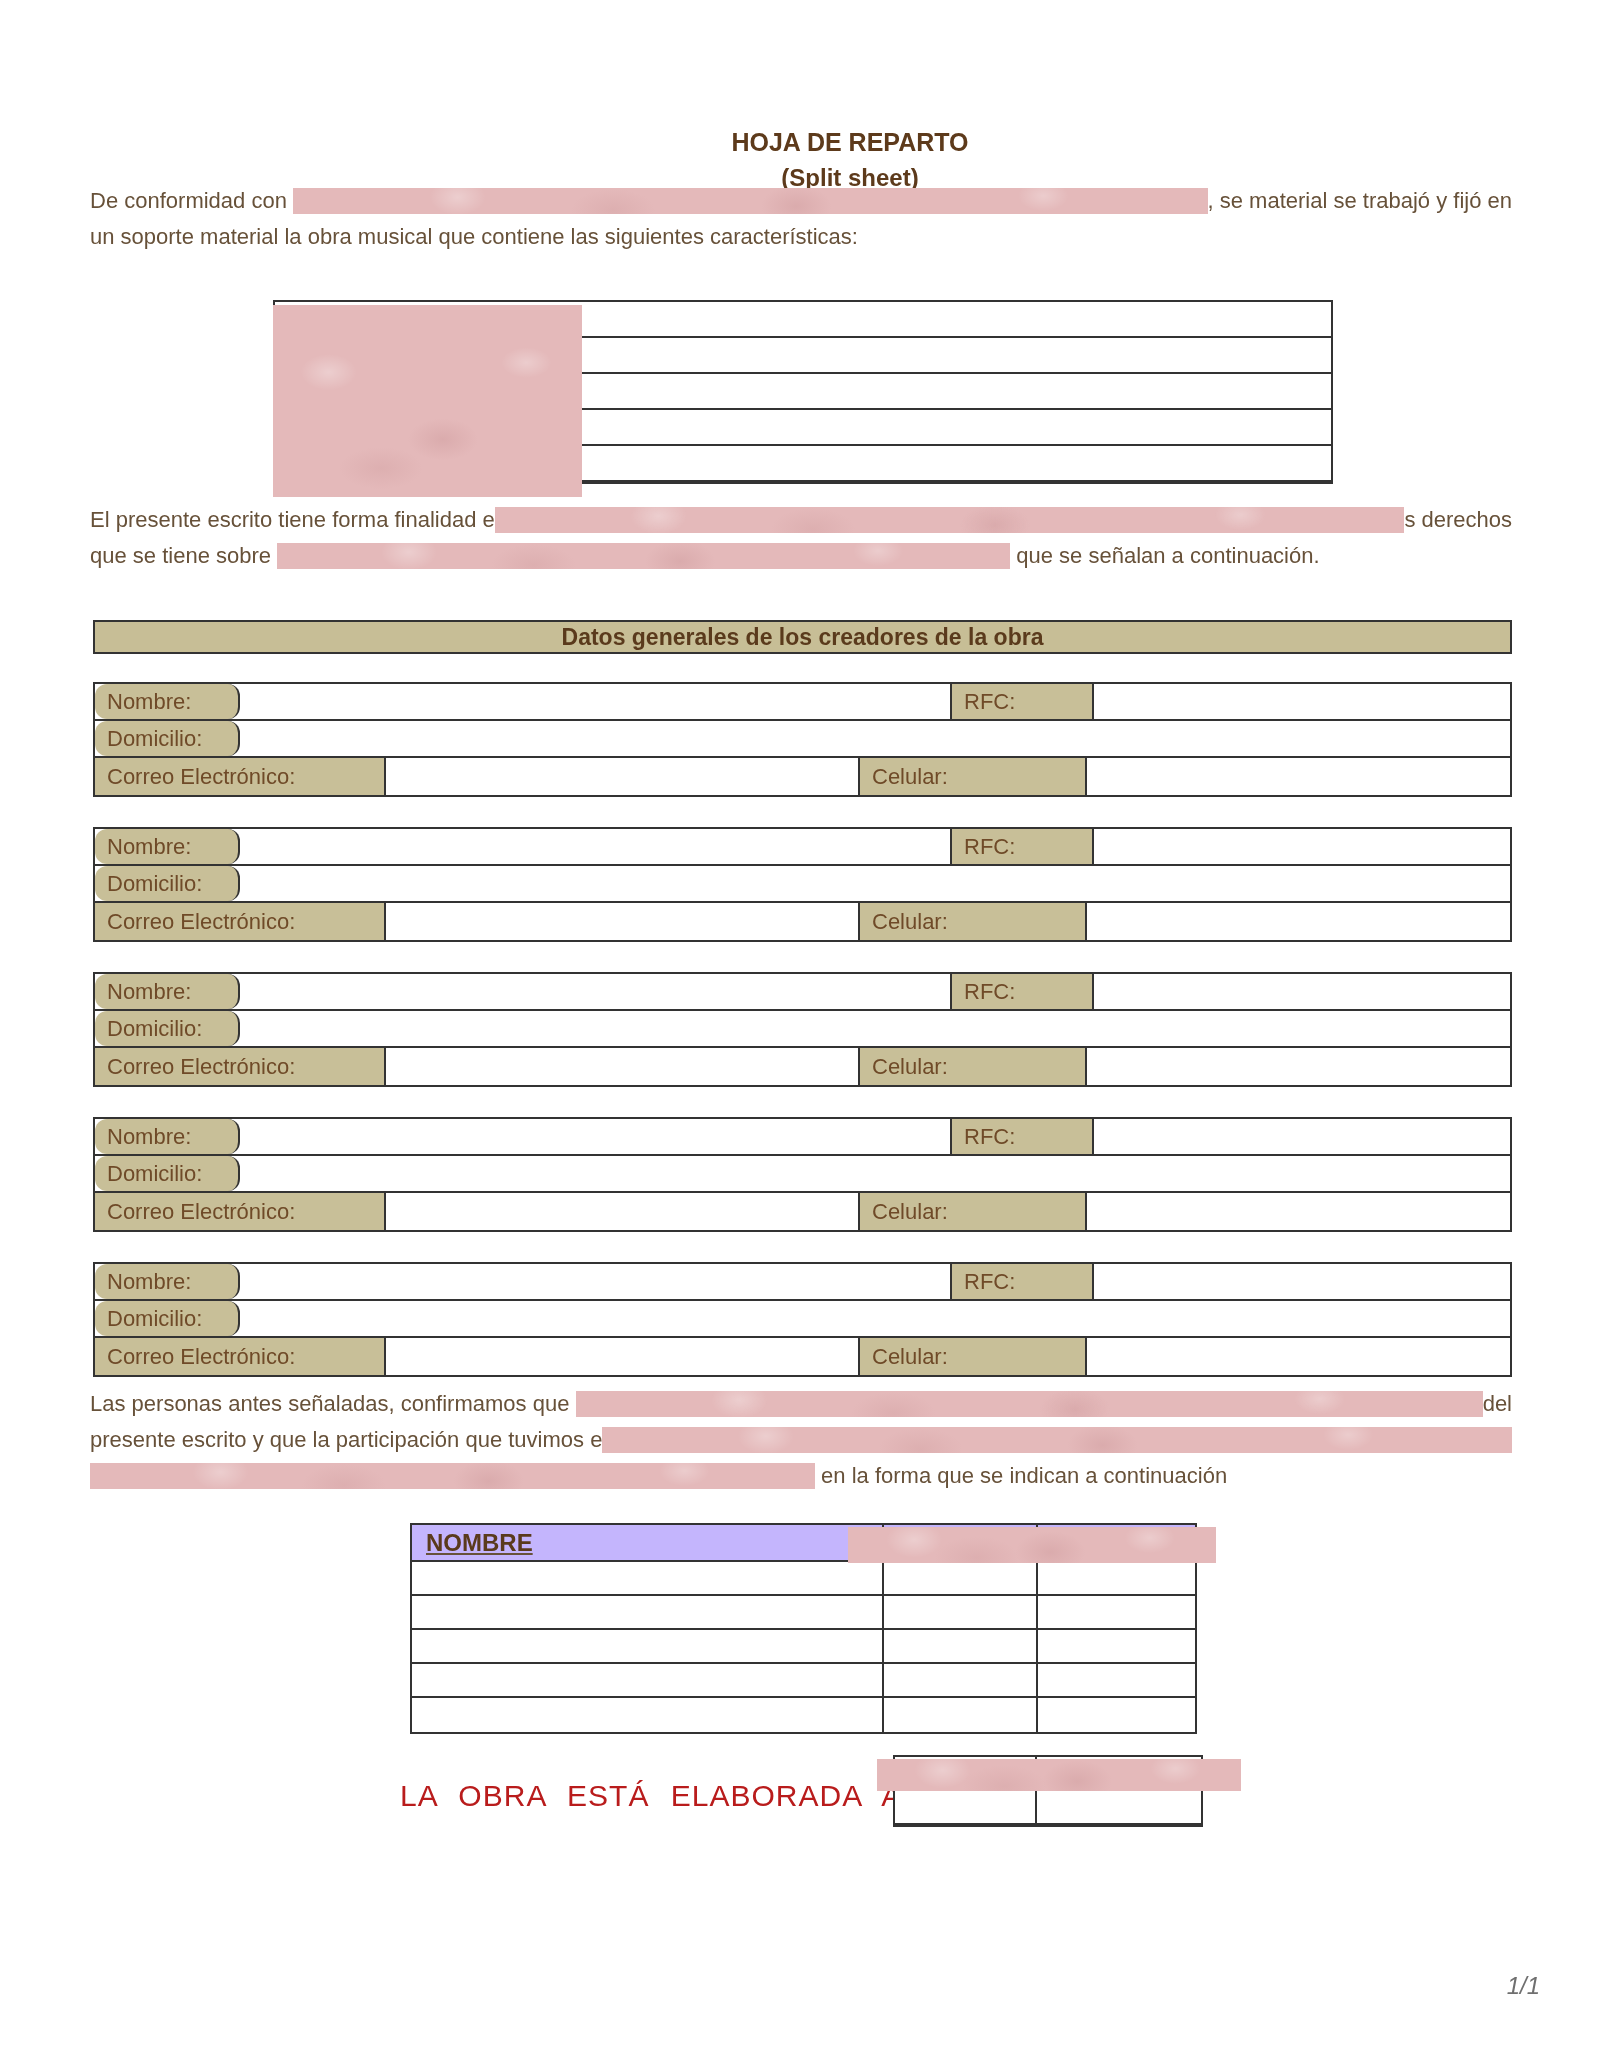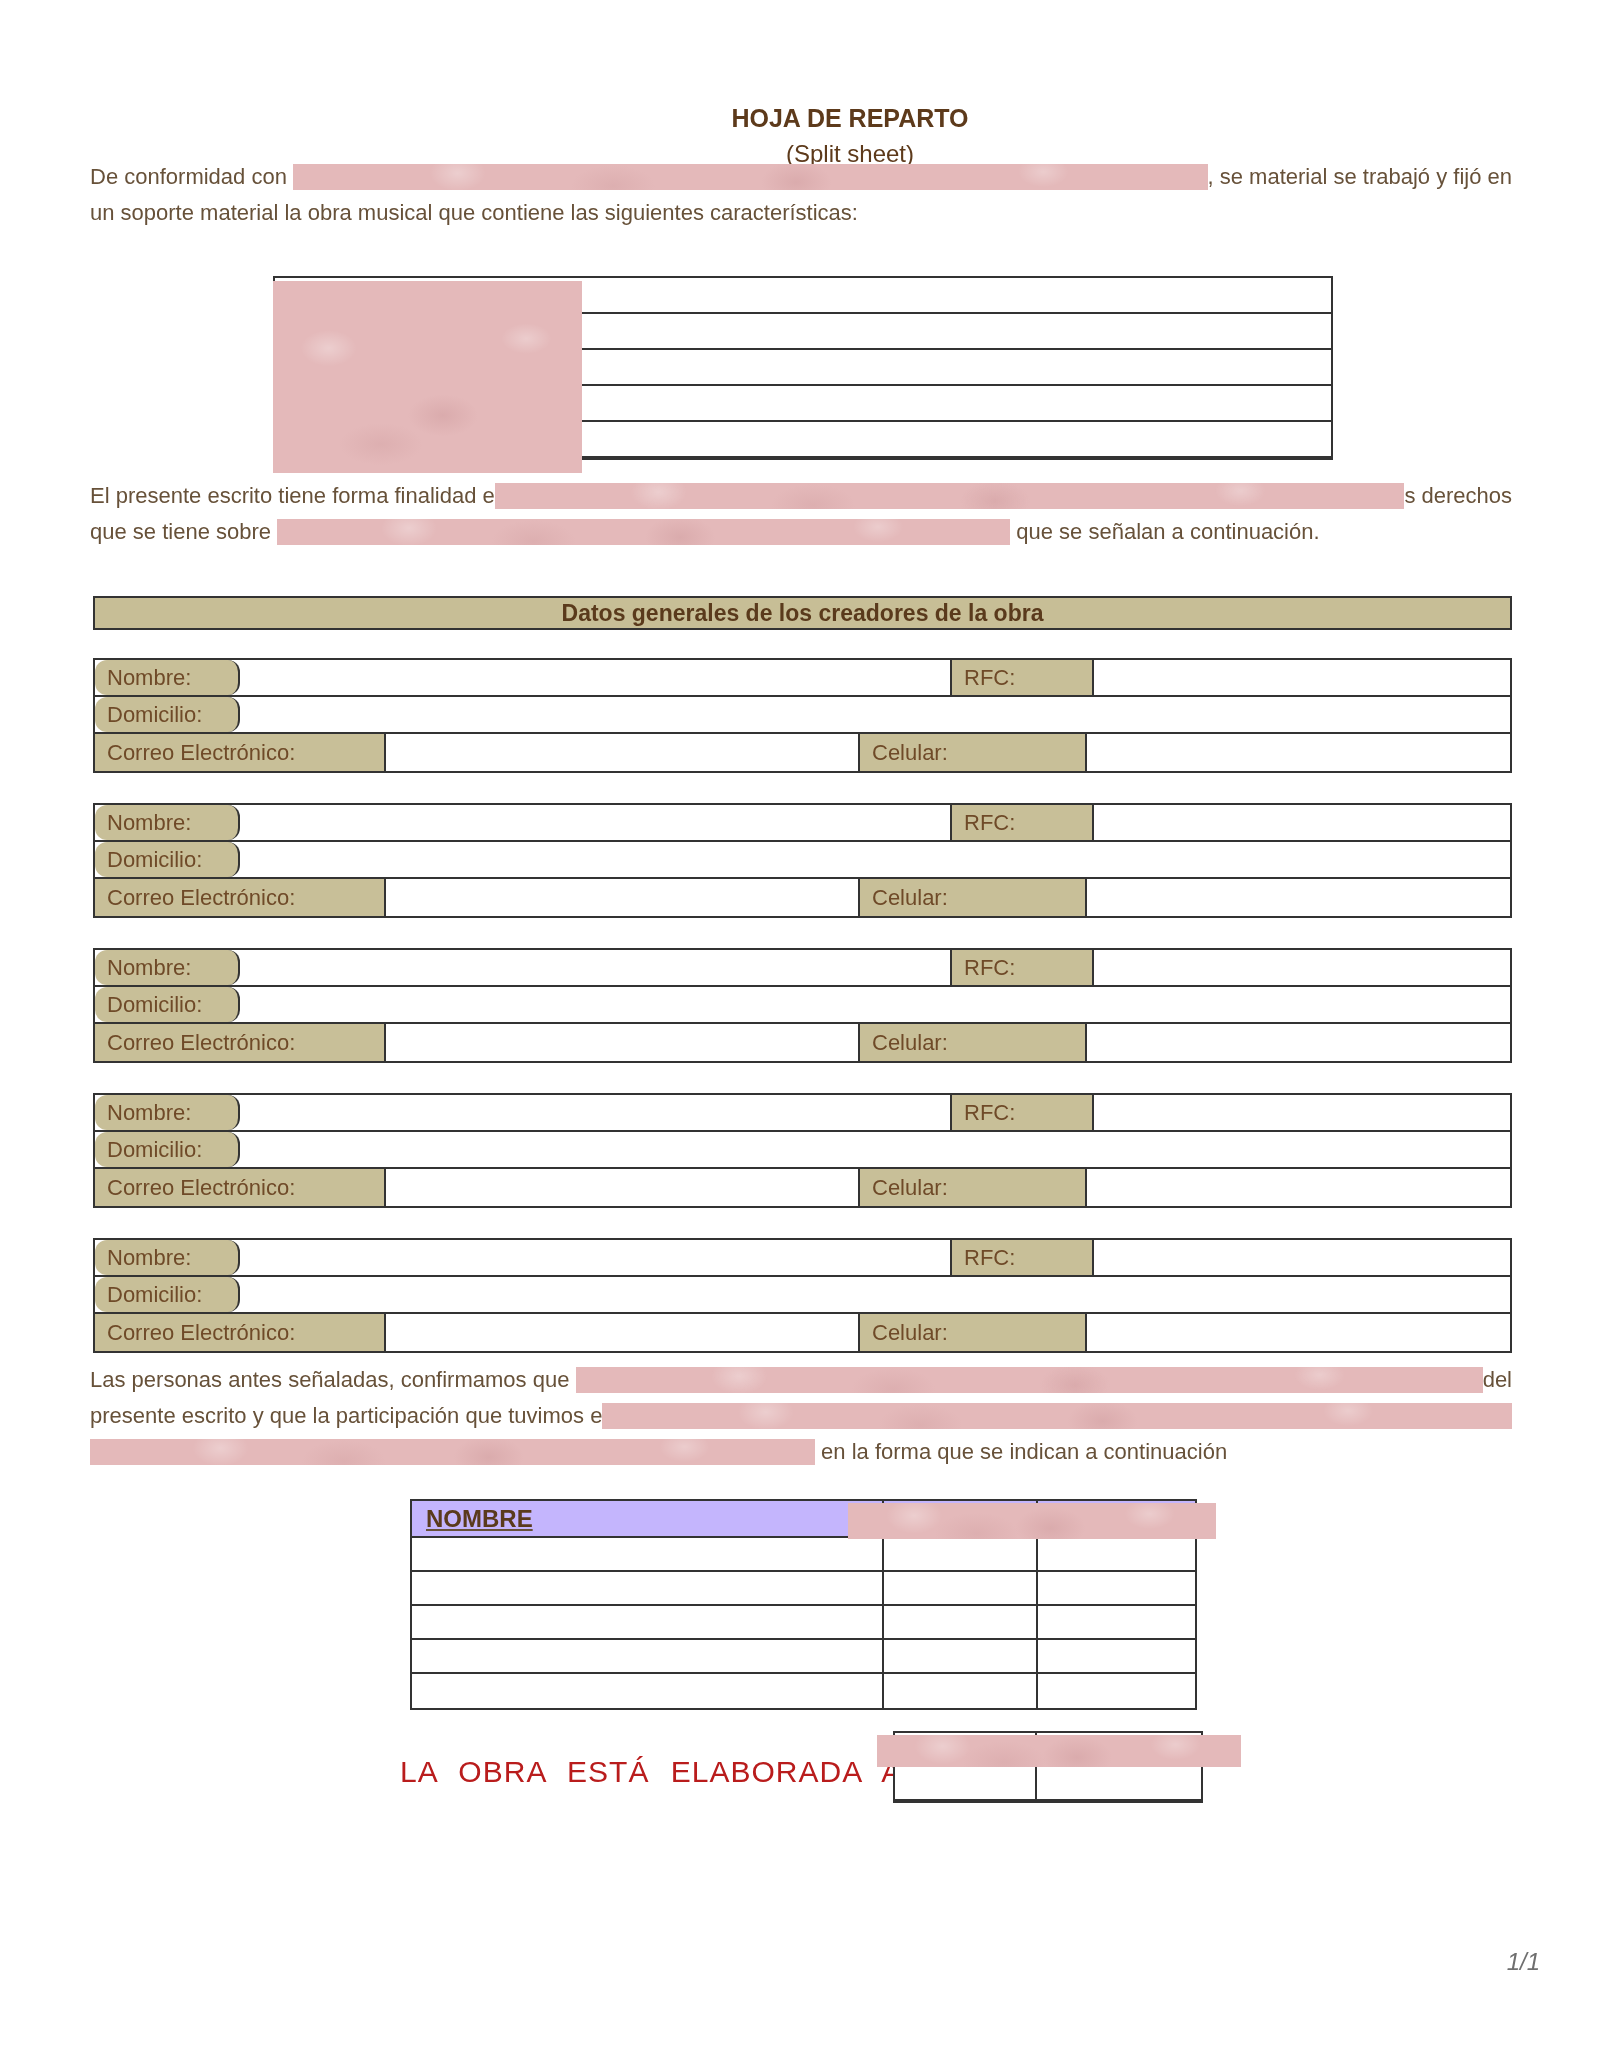--- a/index.html
+++ b/index.html
@@ -7,30 +7,30 @@
   body { font-family: "Liberation Sans", sans-serif; }
   #page {
     position: relative;
     width: 1600px;
     height: 2071px;
     background: #ffffff;
     margin: 0 auto;
     overflow: hidden;
     color: #675139;
   }
-  .abs { position: absolute; }
+  .abs { position: absolute; margin-top: 24px; }
 
   
   .doc-title {
     top: 104px; left: 100px; width: 1500px;
     text-align: center; font-weight: bold; font-size: 25px; color: #5d3a1b;
   }
   .doc-subtitle {
     top: 140px; left: 100px; width: 1500px;
-    text-align: center; font-weight: normal; font-size: 24px; color: #5d3a1b;
+    text-align: center; font-weight: bold; font-size: 24px; color: #5d3a1b;
   }
   .para { left: 90px; width: 1422px; font-size: 22px; color: #675139; }
   .pline { display: flex; align-items: center; height: 36px; white-space: pre; }
   .pline .txt { flex: 0 0 auto; }
 
   
   .redact {
     background-color: #e4b9ba;
     background-image:
       radial-gradient(40px 26px at 18% 35%, rgba(255,255,255,.30), transparent 70%),

